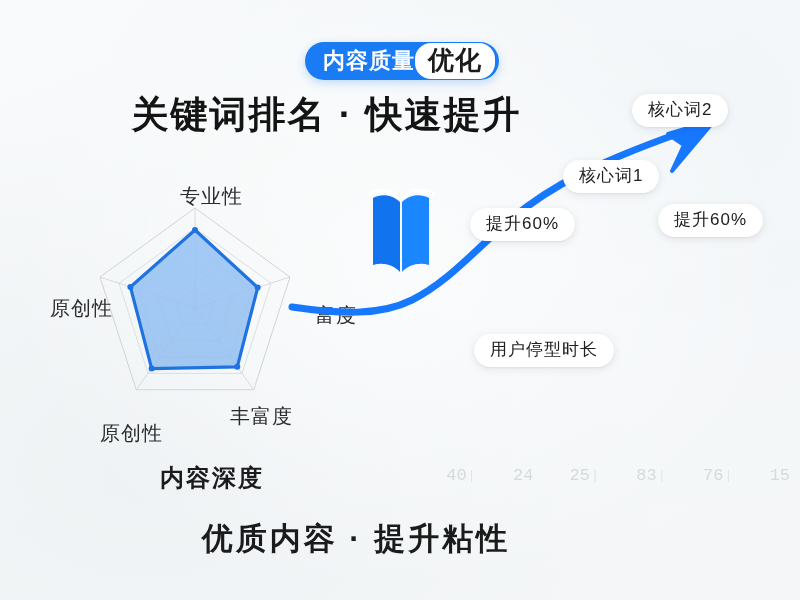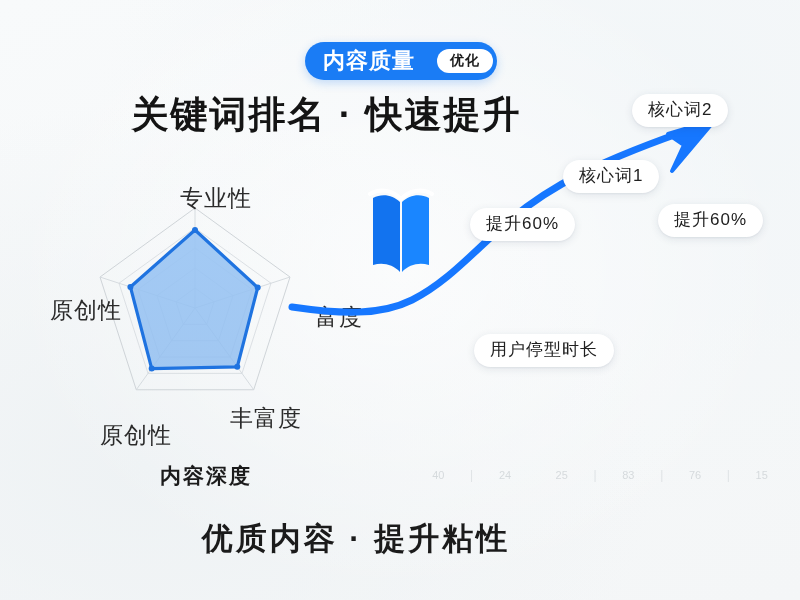--- a/index.html
+++ b/index.html
@@ -43,27 +43,27 @@
     border-radius: 19px;
     background: #1a7cf5;
     padding-right: 4px;
     box-shadow: 0 3px 10px rgba(26,124,245,0.25);
   }
   .badge-main {
     color: #ffffff;
     font-size: 22px;
     font-weight: bold;
     letter-spacing: 1px;
-    padding: 0 22px 0 18px;
+    padding: 0 0 0 18px;
     line-height: 1;
   }
   .badge-pill {
     background: #ffffff;
     color: #1b1b1b;
-    font-size: 14px;
+    font-size: 26px;
     font-weight: bold;
     border-radius: 16px;
     padding: 4px 13px 6px 13px;
     line-height: 1;
     letter-spacing: 1px;
   }
 
   
   .main-title {
     position: absolute;
@@ -91,30 +91,30 @@
   }
 
   
   #radar {
     position: absolute;
     left: 30px;
     top: 190px;
   }
   .radar-axis-label {
     position: absolute;
-    font-size: 23px;
+    font-size: 20px;
     color: #2b2b2b;
     white-space: nowrap;
     letter-spacing: 1px;
   }
   .radar-caption {
     position: absolute;
     left: 160px;
     top: 462px;
-    font-size: 21px;
+    font-size: 24px;
     font-weight: bold;
     color: #1b1b1b;
     letter-spacing: 2px;
     white-space: nowrap;
   }
 
   
   #arrow {
     position: absolute;
     left: 280px;
@@ -150,24 +150,24 @@
     left: 410px;
     top: 462px;
     width: 380px;
     height: 26px;
     display: flex;
     align-items: center;
     opacity: 0.34;
   }
   .axis-item {
     flex: 1;
-    text-align: center;
-    font-size: 11px;
+    text-align: right;
+    font-size: 17px;
     color: #9aa3a9;
-    font-family: Liberation Sans, sans-serif;
+    font-family: Liberation Mono, monospace;
     filter: blur(0.35px);
   }
   .axis-tick {
     flex: 0 0 10px;
     text-align: center;
     font-size: 12px;
     color: #b3bbc0;
     filter: blur(0.35px);
   }
 </style>

